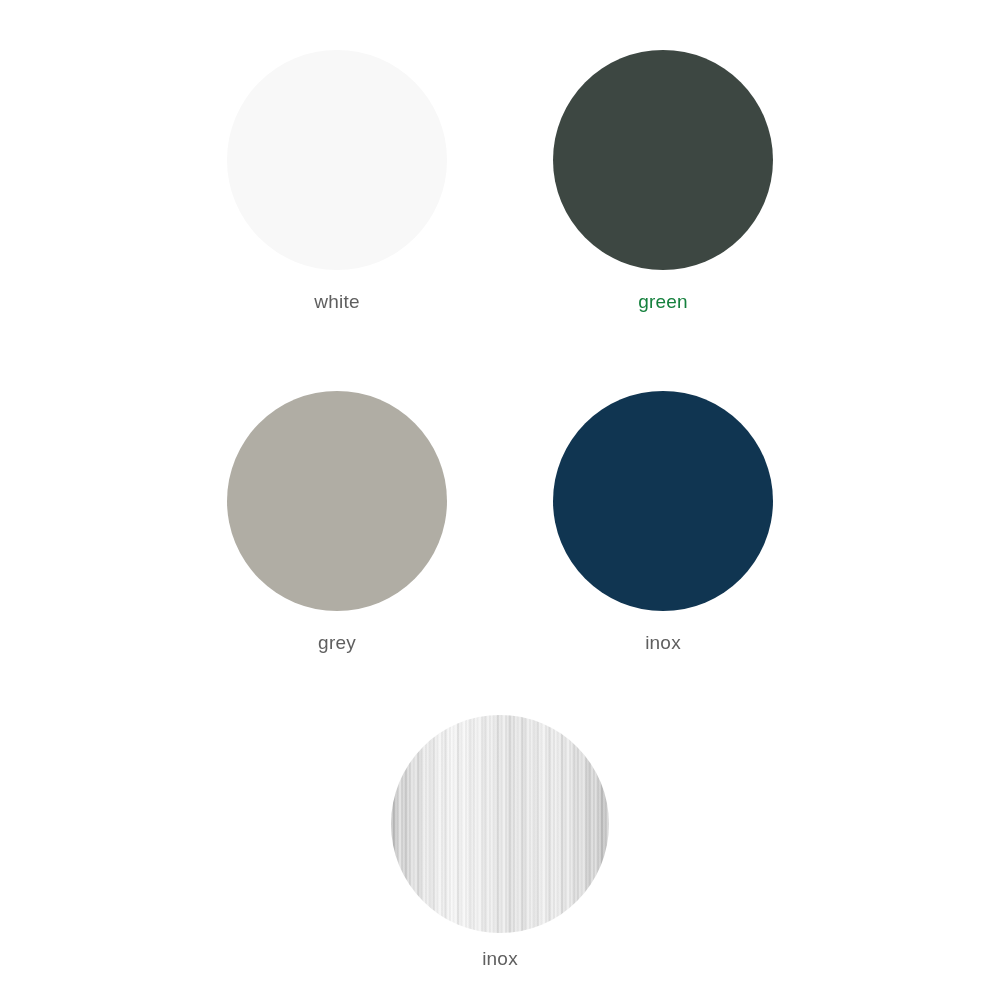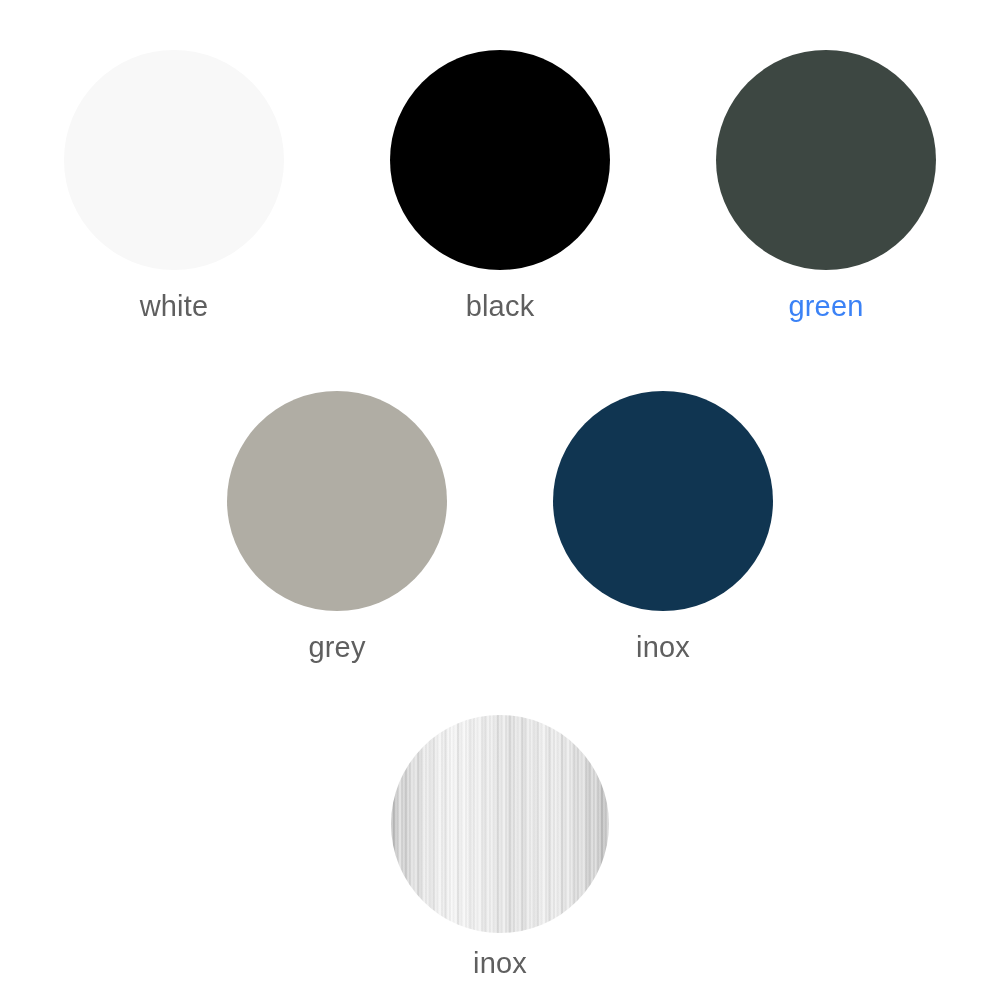--- a/index.html
+++ b/index.html
@@ -50,21 +50,21 @@
     background: #ffffff;
     flex: none;
   }
   #row-3 .swatch-disc {
     width: 218px;
     height: 218px;
   }
 
   .swatch-label {
     margin-top: 22px;
-    font-size: 29px;
+    font-size: 19px;
     font-weight: 400;
     color: #5f5f5f;
     letter-spacing: 0.2px;
     line-height: 1;
     white-space: nowrap;
   }
   #row-3 .swatch-label {
     margin-top: 16px;
   }
 
@@ -111,28 +111,24 @@
 
 <div id="swatch-board">
 
   <div class="swatch-row" id="row-1">
 
     <div class="swatch-cell">
       <div class="swatch-disc" style="background: rgb(248, 248, 248);"></div>
       <div class="swatch-label" style="color: rgb(95, 95, 95);">white</div>
     </div>
 
-    <div class="swatch-cell">
-      <div class="swatch-disc" style="background: rgb(0, 0, 0);"></div>
-      <div class="swatch-label" style="color: rgb(95, 95, 95);">black</div>
-    </div>
 
     <div class="swatch-cell">
       <div class="swatch-disc" style="background: rgb(61, 71, 66);"></div>
-      <div class="swatch-label" style="color: #3b82f6;">green</div>
+      <div class="swatch-label" style="color: #15803d;">green</div>
     </div>
 
   </div>
 
   <div class="swatch-row" id="row-2">
 
     <div class="swatch-cell">
       <div class="swatch-disc" style="background: rgb(176, 173, 164);"></div>
       <div class="swatch-label" style="color: rgb(95, 95, 95);">grey</div>
     </div>

